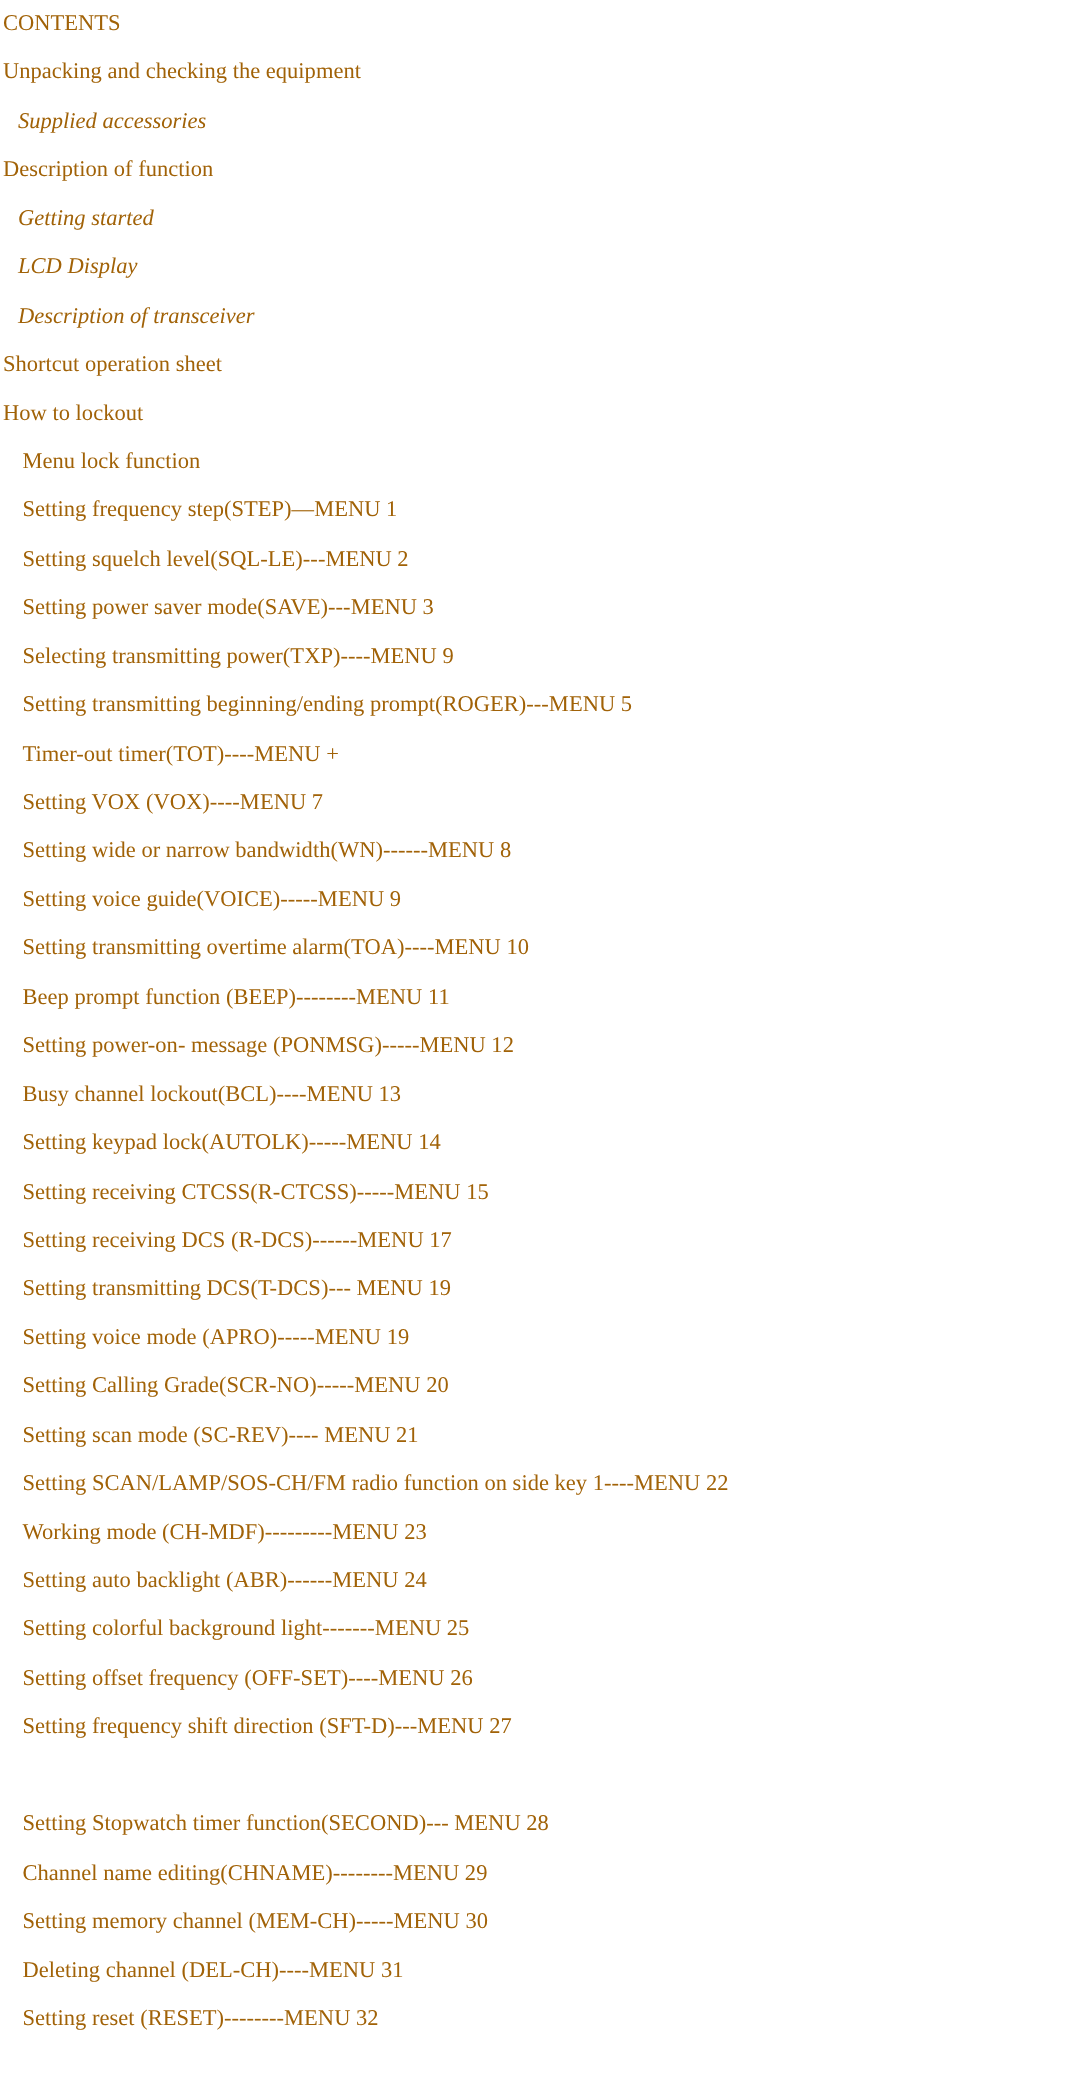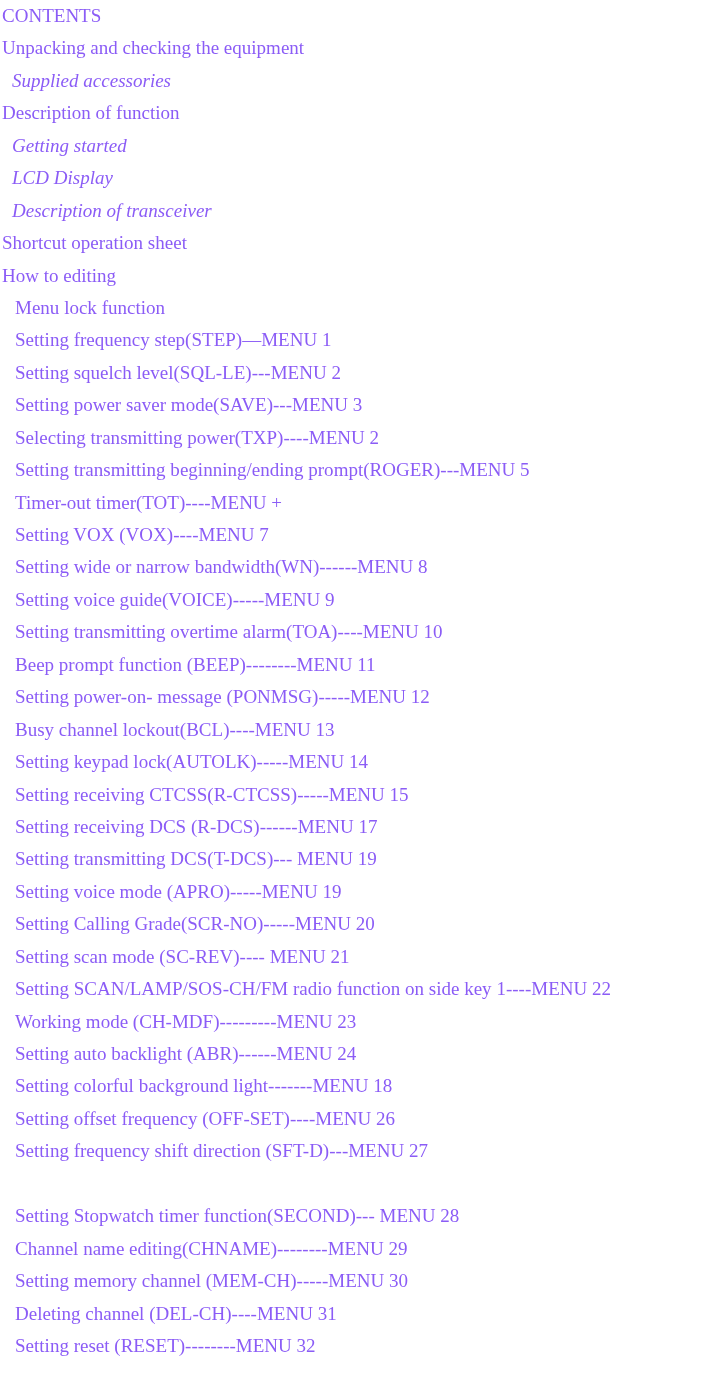--- a/index.html
+++ b/index.html
@@ -22,26 +22,26 @@
     background: #ffffff;
     box-sizing: border-box;
     padding: 0;
   }
   .toc-list {
     list-style: none;
     margin: 0;
     padding: 0;
   }
   .toc-line {
-    font-size: 19px;
+    font-size: 15px;
     line-height: 32.45px;
     height: 32.45px;
     white-space: pre;
     letter-spacing: 0.01px;
-    color: #8b5cf6;
+    color: #a16207;
     font-weight: 400;
   }
   
   .lvl0 { padding-left: 2px; }
   .lvl1 { padding-left: 12px; font-style: italic; }
   .lvl2 { padding-left: 15px; }
   .blank { height: 32.45px; line-height: 32.45px; }
 </style>
 </head>
 <body>
@@ -49,46 +49,46 @@
 <div class="page">
   <div class="toc-list" id="toc-root">
       <div class="toc-line lvl0">CONTENTS</div>
       <div class="toc-line lvl0">Unpacking and checking the equipment</div>
       <div class="toc-line lvl1">Supplied accessories</div>
       <div class="toc-line lvl0">Description of function</div>
       <div class="toc-line lvl1">Getting started</div>
       <div class="toc-line lvl1">LCD Display</div>
       <div class="toc-line lvl1">Description of transceiver</div>
       <div class="toc-line lvl0">Shortcut operation sheet</div>
-      <div class="toc-line lvl0">How to editing</div>
+      <div class="toc-line lvl0">How to lockout</div>
       <div class="toc-line lvl2">Menu lock function</div>
       <div class="toc-line lvl2">Setting frequency step(STEP)—MENU 1</div>
       <div class="toc-line lvl2">Setting squelch level(SQL-LE)---MENU 2</div>
       <div class="toc-line lvl2">Setting power saver mode(SAVE)---MENU 3</div>
-      <div class="toc-line lvl2">Selecting transmitting power(TXP)----MENU 2</div>
+      <div class="toc-line lvl2">Selecting transmitting power(TXP)----MENU 9</div>
       <div class="toc-line lvl2">Setting transmitting beginning/ending prompt(ROGER)---MENU 5</div>
       <div class="toc-line lvl2">Timer-out timer(TOT)----MENU +</div>
       <div class="toc-line lvl2">Setting VOX (VOX)----MENU 7</div>
       <div class="toc-line lvl2">Setting wide or narrow bandwidth(WN)------MENU 8</div>
       <div class="toc-line lvl2">Setting voice guide(VOICE)-----MENU 9</div>
       <div class="toc-line lvl2">Setting transmitting overtime alarm(TOA)----MENU 10</div>
       <div class="toc-line lvl2">Beep prompt function (BEEP)--------MENU 11</div>
       <div class="toc-line lvl2">Setting power-on- message (PONMSG)-----MENU 12</div>
       <div class="toc-line lvl2">Busy channel lockout(BCL)----MENU 13</div>
       <div class="toc-line lvl2">Setting keypad lock(AUTOLK)-----MENU 14</div>
       <div class="toc-line lvl2">Setting receiving CTCSS(R-CTCSS)-----MENU 15</div>
       <div class="toc-line lvl2">Setting receiving DCS (R-DCS)------MENU 17</div>
       <div class="toc-line lvl2">Setting transmitting DCS(T-DCS)--- MENU 19</div>
       <div class="toc-line lvl2">Setting voice mode (APRO)-----MENU 19</div>
       <div class="toc-line lvl2">Setting Calling Grade(SCR-NO)-----MENU 20</div>
       <div class="toc-line lvl2">Setting scan mode (SC-REV)---- MENU 21</div>
       <div class="toc-line lvl2">Setting SCAN/LAMP/SOS-CH/FM radio function on side key 1----MENU 22</div>
       <div class="toc-line lvl2">Working mode (CH-MDF)---------MENU 23</div>
       <div class="toc-line lvl2">Setting auto backlight (ABR)------MENU 24</div>
-      <div class="toc-line lvl2">Setting colorful background light-------MENU 18</div>
+      <div class="toc-line lvl2">Setting colorful background light-------MENU 25</div>
       <div class="toc-line lvl2">Setting offset frequency (OFF-SET)----MENU 26</div>
       <div class="toc-line lvl2">Setting frequency shift direction (SFT-D)---MENU 27</div>
       <div class="toc-line lvl2 blank"></div>
       <div class="toc-line lvl2">Setting Stopwatch timer function(SECOND)--- MENU 28</div>
       <div class="toc-line lvl2">Channel name editing(CHNAME)--------MENU 29</div>
       <div class="toc-line lvl2">Setting memory channel (MEM-CH)-----MENU 30</div>
       <div class="toc-line lvl2">Deleting channel (DEL-CH)----MENU 31</div>
       <div class="toc-line lvl2">Setting reset (RESET)--------MENU 32</div>
     </div>
 </div>

